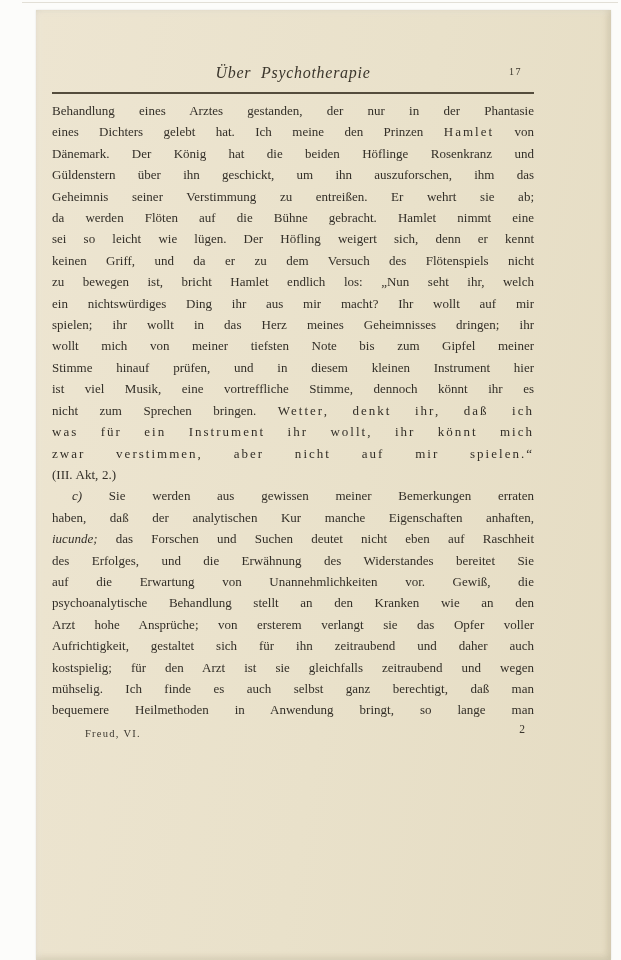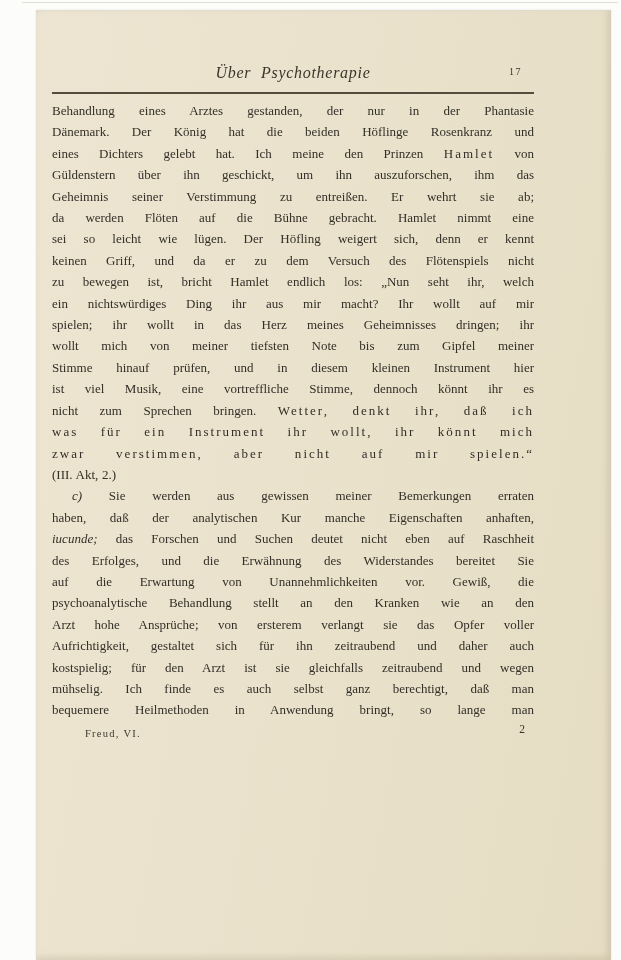--- a/index.html
+++ b/index.html
@@ -65,22 +65,22 @@
 
       <div class="running-header">
         <span class="header-title">Über Psychotherapie</span>
         <span class="page-number">17</span>
       </div>
       <div class="header-rule"></div>
 
       <div id="doc-body">
           <div class="para">
             <div class="line"><span>Behandlung eines Arztes gestanden, der nur in der Phantasie</span></div>
+            <div class="line"><span>eines Dichters gelebt hat. Ich meine den Prinzen </span><span class="seg-s">Hamlet</span><span> von</span></div>
             <div class="line"><span>Dänemark. Der König hat die beiden Höflinge Rosenkranz und</span></div>
-            <div class="line"><span>eines Dichters gelebt hat. Ich meine den Prinzen </span><span class="seg-s">Hamlet</span><span> von</span></div>
             <div class="line"><span>Güldenstern über ihn geschickt, um ihn auszuforschen, ihm das</span></div>
             <div class="line"><span>Geheimnis seiner Verstimmung zu entreißen. Er wehrt sie ab;</span></div>
             <div class="line"><span>da werden Flöten auf die Bühne gebracht. Hamlet nimmt eine</span></div>
             <div class="line"><span>sei so leicht wie lügen. Der Höfling weigert sich, denn er kennt</span></div>
             <div class="line"><span>keinen Griff, und da er zu dem Versuch des Flötenspiels nicht</span></div>
             <div class="line"><span>zu bewegen ist, bricht Hamlet endlich los: „Nun seht ihr, welch</span></div>
             <div class="line"><span>ein nichtswürdiges Ding ihr aus mir macht? Ihr wollt auf mir</span></div>
             <div class="line"><span>spielen; ihr wollt in das Herz meines Geheimnisses dringen; ihr</span></div>
             <div class="line"><span>wollt mich von meiner tiefsten Note bis zum Gipfel meiner</span></div>
             <div class="line"><span>Stimme hinauf prüfen, und in diesem kleinen Instrument hier</span></div>

